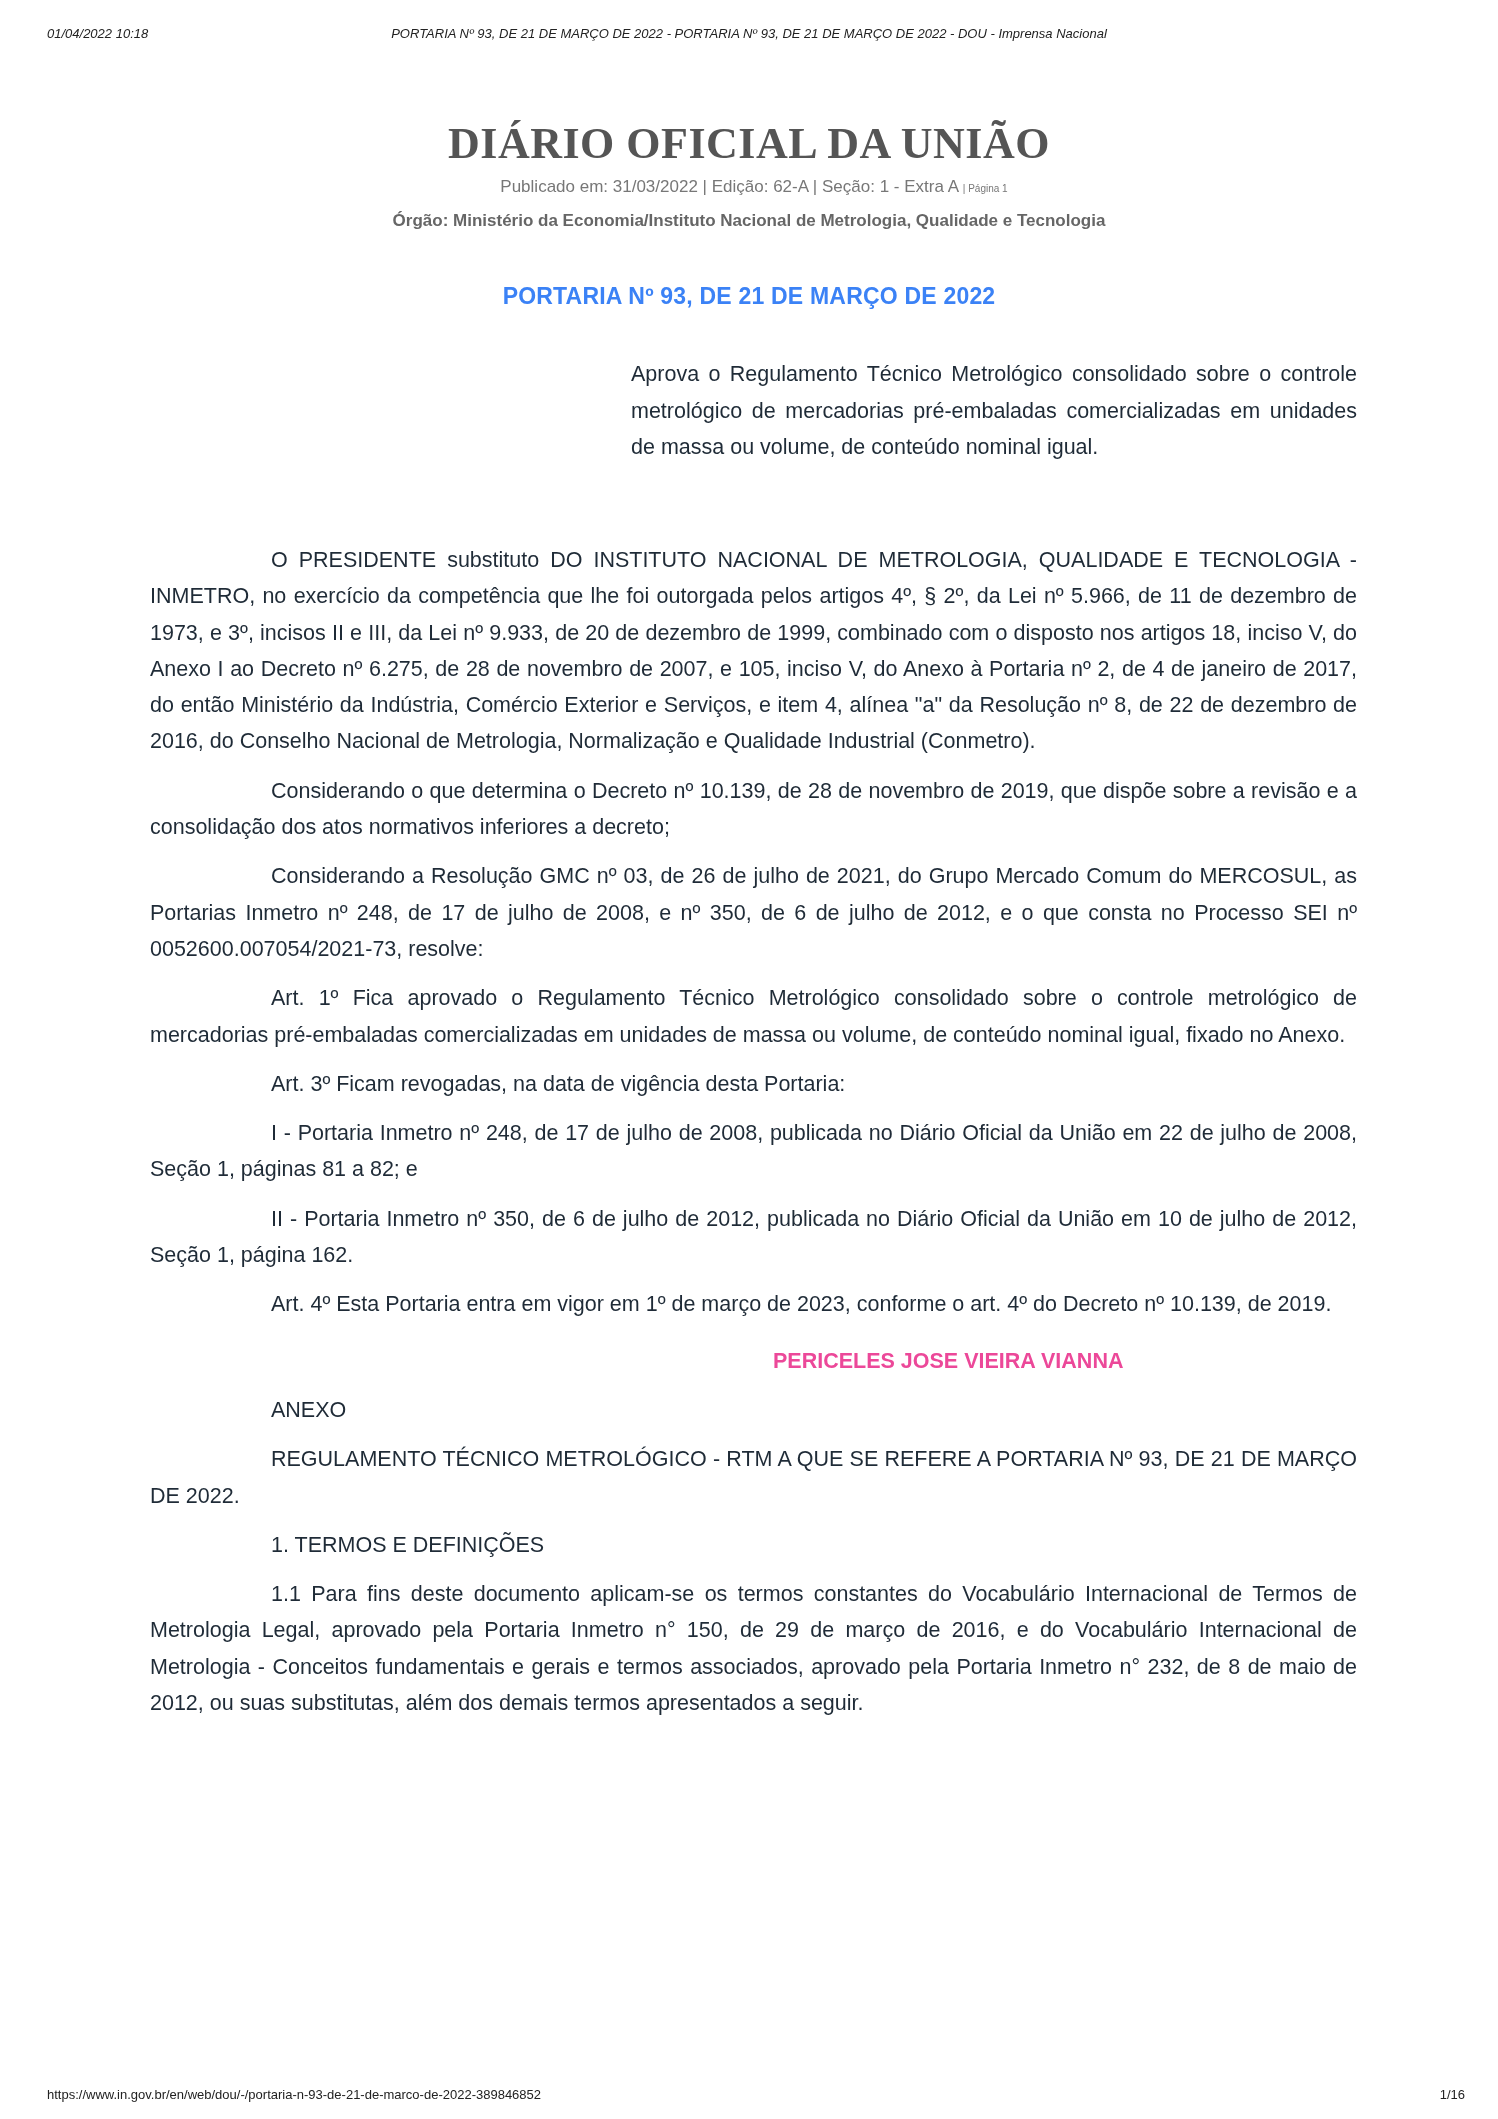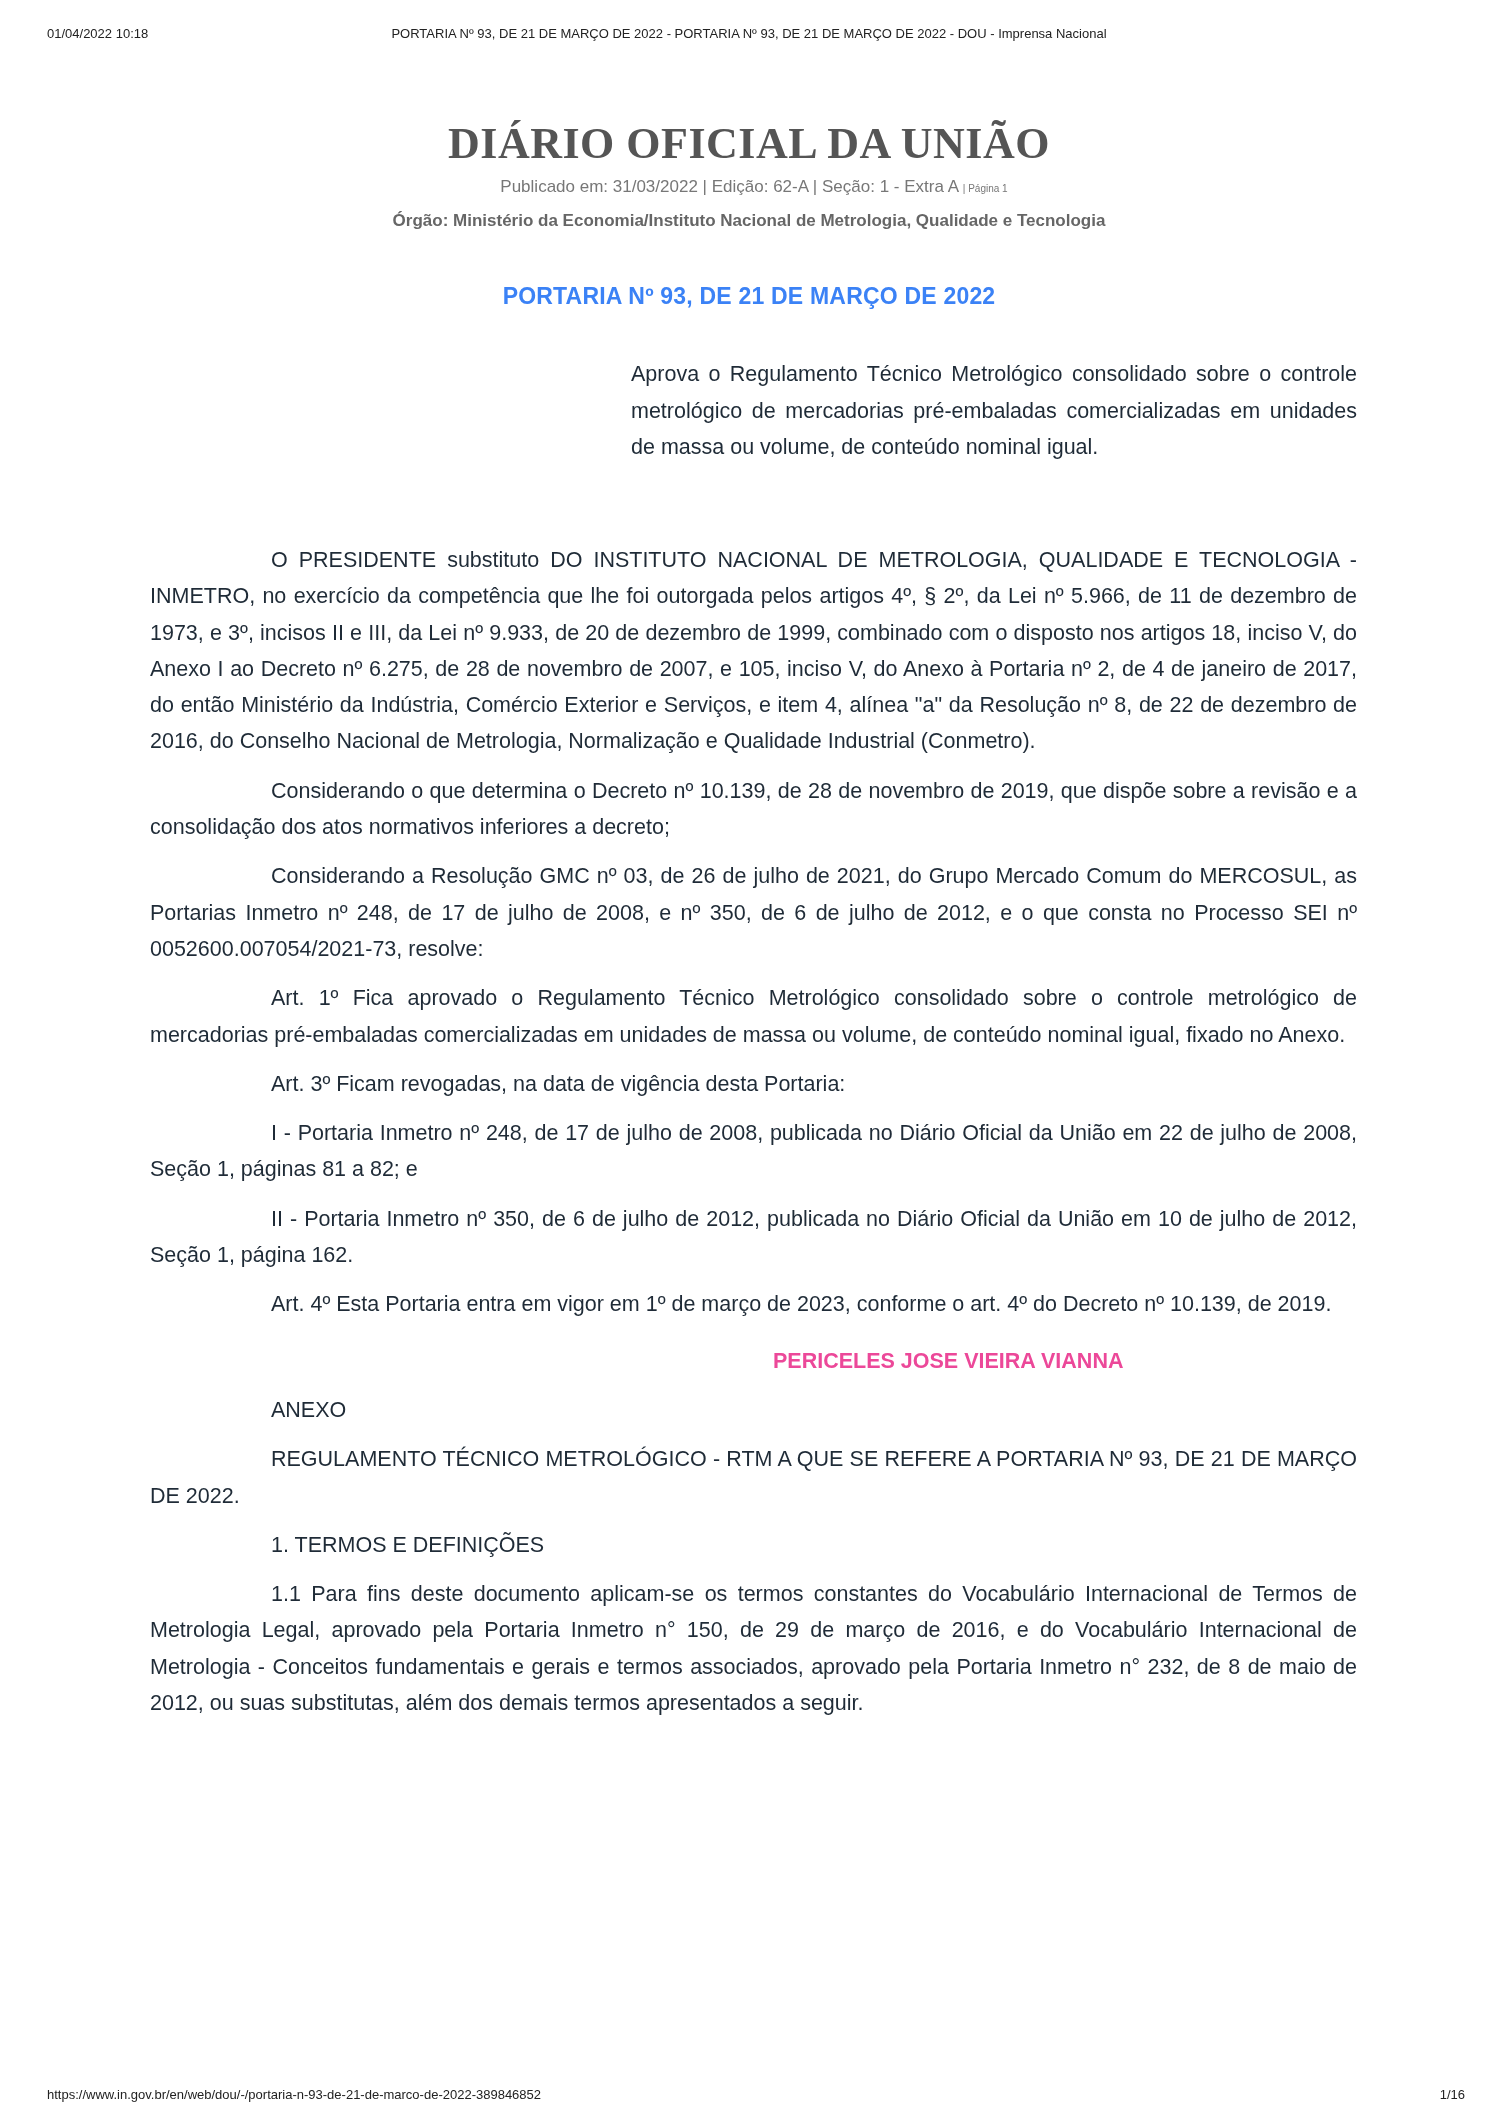--- a/index.html
+++ b/index.html
@@ -4,21 +4,21 @@
   <style>
     html, body { margin: 0; padding: 0; background: #ffffff; }
     body {
       width: 1498px; height: 2119px; position: relative; overflow: hidden;
       font-family: "Liberation Sans", sans-serif; color: #1f2b37;
     }
     .print-header, .print-footer {
       position: absolute; left: 0; right: 0;
       font-family: "Liberation Sans", sans-serif; font-size: 13px; color: #222;
     }
-    .print-header { top: 26px; height: 18px; }
+    .print-header { top: 26px; height: 18px; font-style: italic; }
     .print-footer { top: 2087px; height: 18px; }
     .ph-left { position: absolute; left: 47px; }
     .ph-center { position: absolute; left: 0; right: 0; text-align: center; }
     .ph-right { position: absolute; right: 33px; }
 
     .masthead {
       position: absolute; top: 118px; left: 0; right: 0; text-align: center;
     }
     .mast-title {
       font-family: "Liberation Serif", serif; font-weight: bold; font-size: 44px;

